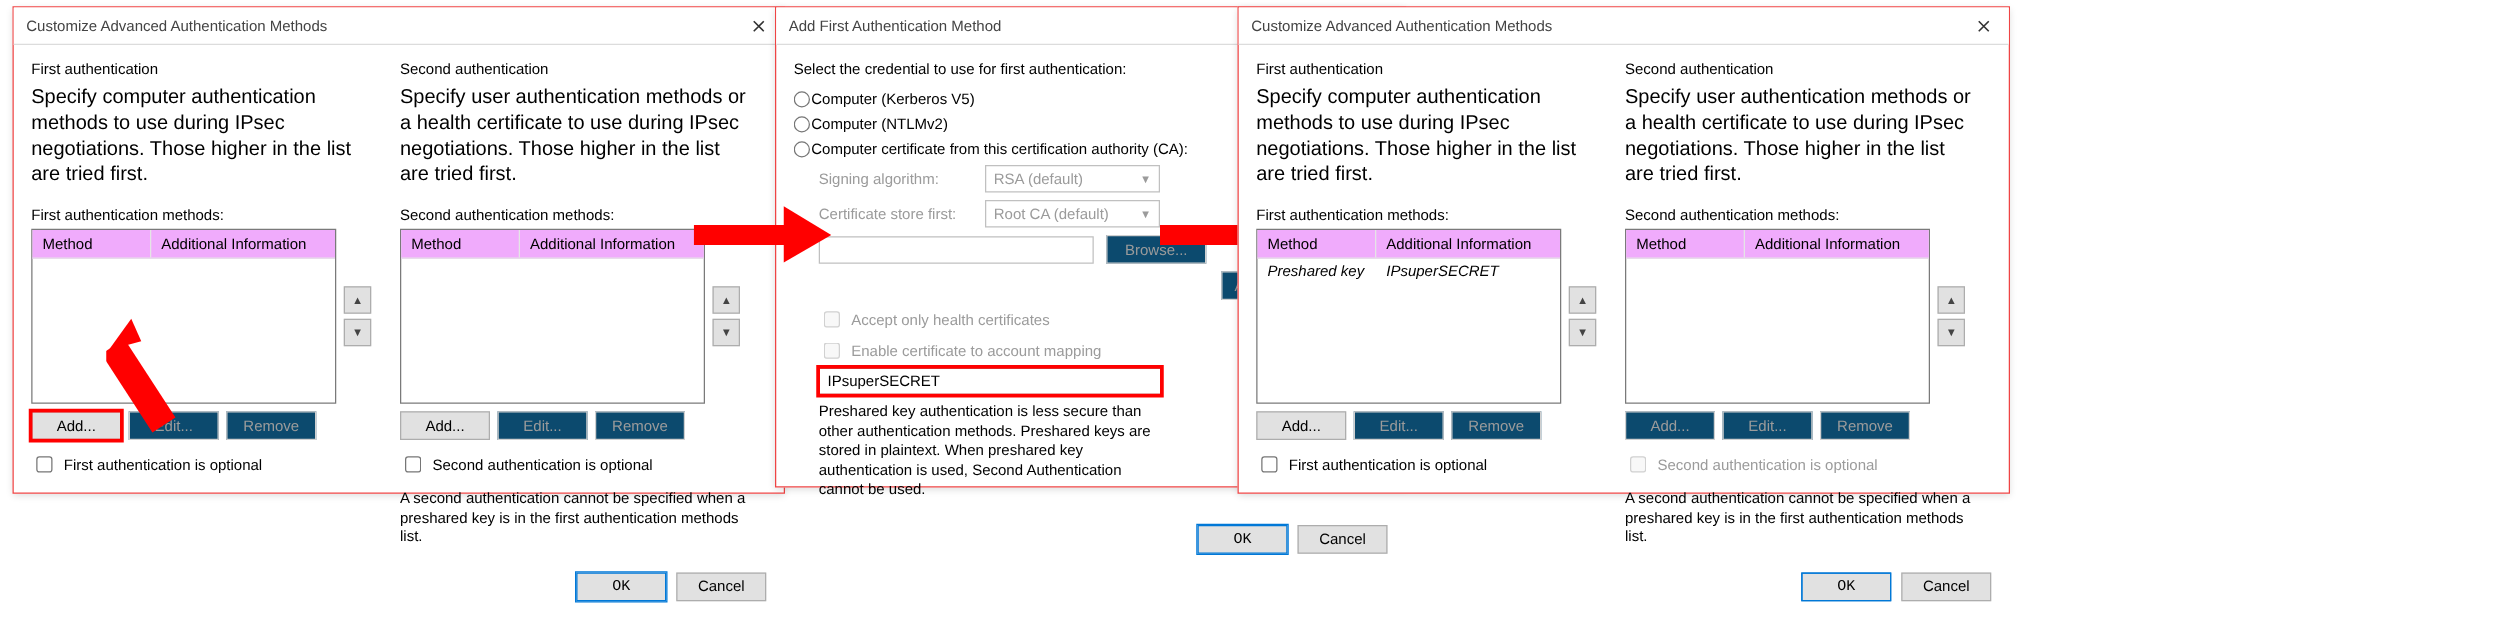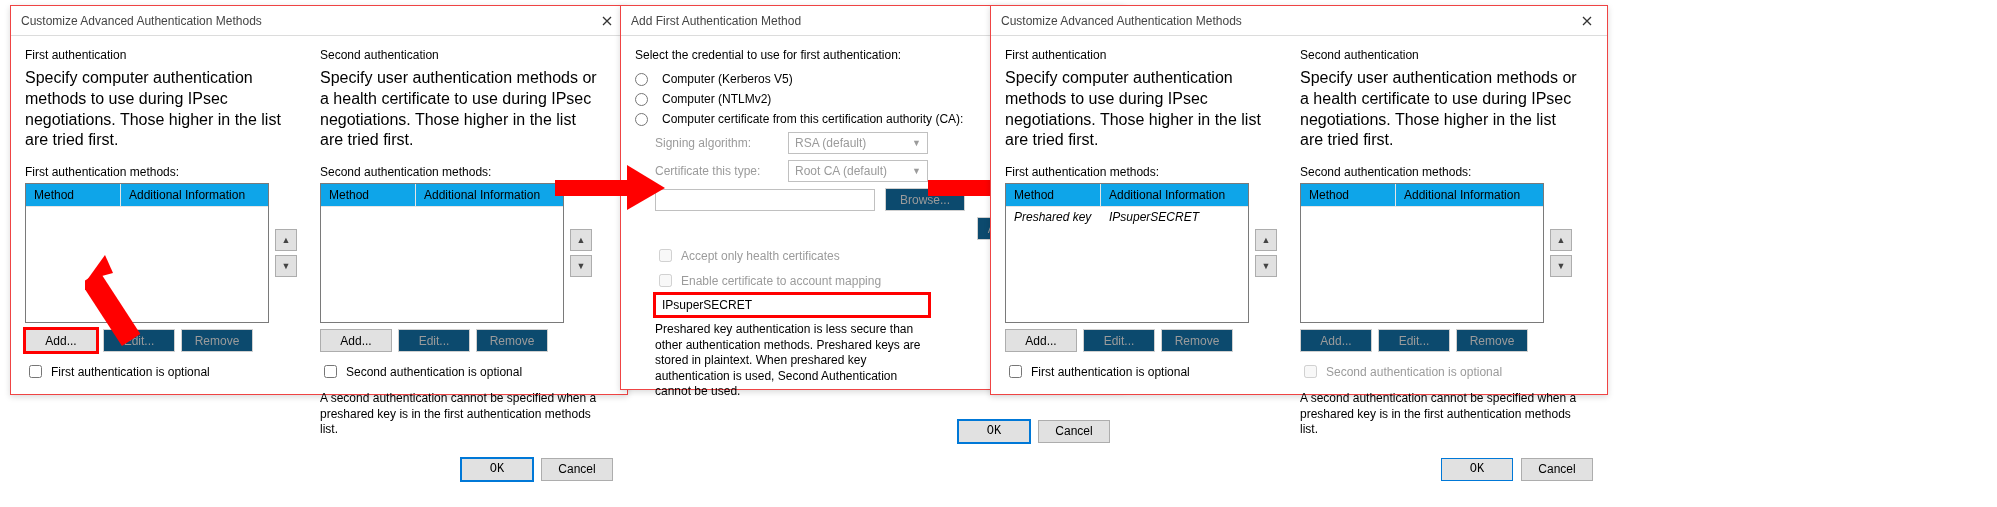--- a/index.html
+++ b/index.html
@@ -38,21 +38,21 @@
 
   .section-title { font-size: 12px; margin-bottom: 6px; }
   .desc { font-size: 16px; color:#000; line-height: 1.3; margin-bottom: 14px; min-height: 34px; }
   .sub-label { margin-bottom: 4px; }
 
   .tablebox { display:flex; gap: 6px; }
   .listbox {
     border: 1px solid #7a7a7a; width: 244px; height: 140px; background:#fff;
   }
   .listhead {
-    display:flex; background:#0ea5e9; border-bottom: 1px solid #e5e5e5; user-select:none;
+    display:flex; background:#f0abfc; border-bottom: 1px solid #e5e5e5; user-select:none;
   }
   .listhead .col {
     padding: 4px 8px; font-size: 12px; border-right: 1px solid #e5e5e5;
   }
   .listhead .col:last-child { border-right: none; }
   .col-method { width: 95px; flex: 0 0 95px;}
   .col-info { flex: 1 1 auto; }
   .listrow { display:flex; }
   .listrow .cell { padding: 3px 8px; font-size: 12px; font-style: italic; }
 
@@ -77,21 +77,21 @@
   .highlight-red { outline: 3px solid #ff0000; outline-offset: -1px; }
 
   .arrow {
     position: absolute; width: 90px; height: 80px; pointer-events:none;
   }
   .arrow svg { width: 100%; height: 100%; display:block; }
   .small-arrow { width: 120px; height: 120px; }
 
   
   .instruction { margin-bottom: 10px; }
-  .radio-line { display:flex; align-items:flex-end; gap:14px; margin: 6px 0; }
+  .radio-line { display:flex; align-items:flex-end; gap:1px; margin: 6px 0; }
   .radio-line input[type=radio] { margin: 0; }
   .indent { margin-left: 20px; display:flex; align-items:center; gap: 8px; margin-top: 6px; }
   .indent label.lab { width: 125px; color:#9b9b9b; }
   .combo {
     width: 140px; height: 22px; border:1px solid #c0c0c0; background:#fff;
     display:flex; align-items:center; justify-content:space-between; padding:0 6px;
     color:#9b9b9b;
   }
   .combo .chev { font-size: 9px; }
   .textin {
@@ -223,21 +223,21 @@
       </div>
 
       <div class="indent">
         <label class="lab">Signing algorithm:</label>
         <div class="combo">
           <span>RSA (default)</span>
           <span class="chev">▼</span>
         </div>
       </div>
       <div class="indent">
-        <label class="lab">Certificate this type:</label>
+        <label class="lab">Certificate store first:</label>
         <div class="combo">
           <span>Root CA (default)</span>
           <span class="chev">▼</span>
         </div>
       </div>
       <div class="indent" style="gap:10px;">
         <input class="textin" disabled="" style="">
         <button class="btn disabled" disabled="" style="min-width:80px;">Browse...</button>
       </div>
       <div class="indent" style="justify-content:flex-end; width:407px;">

